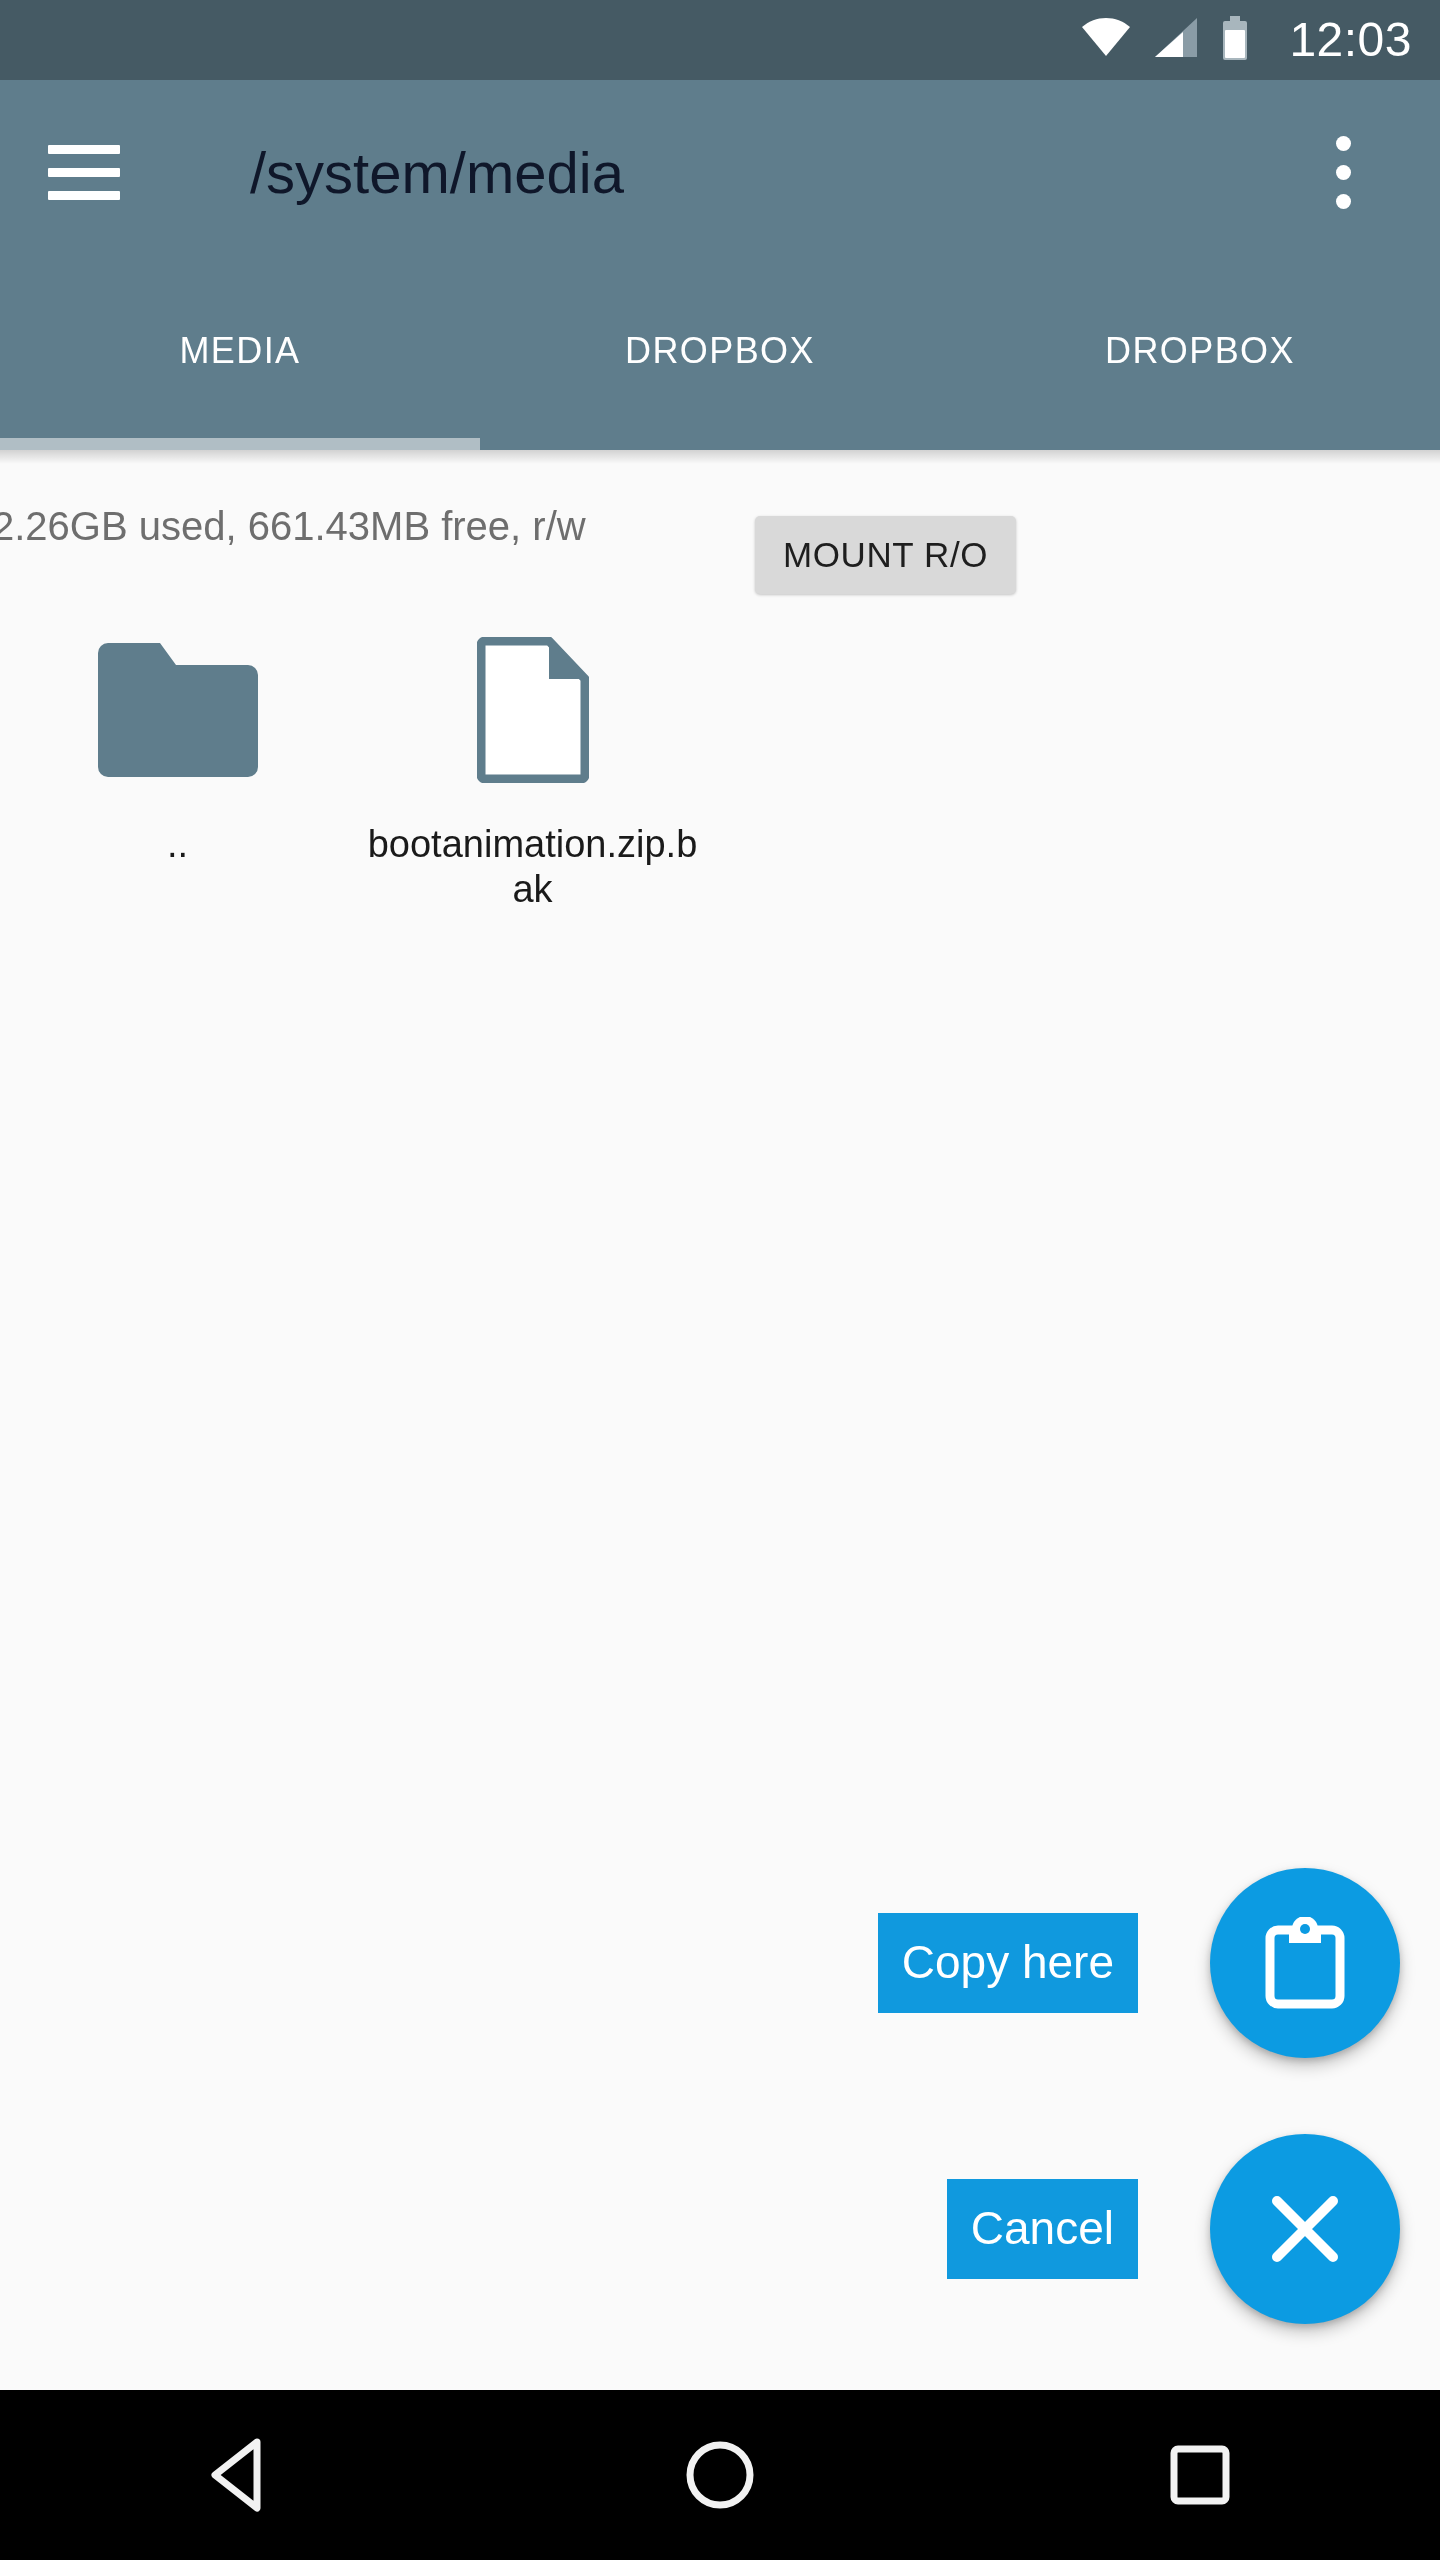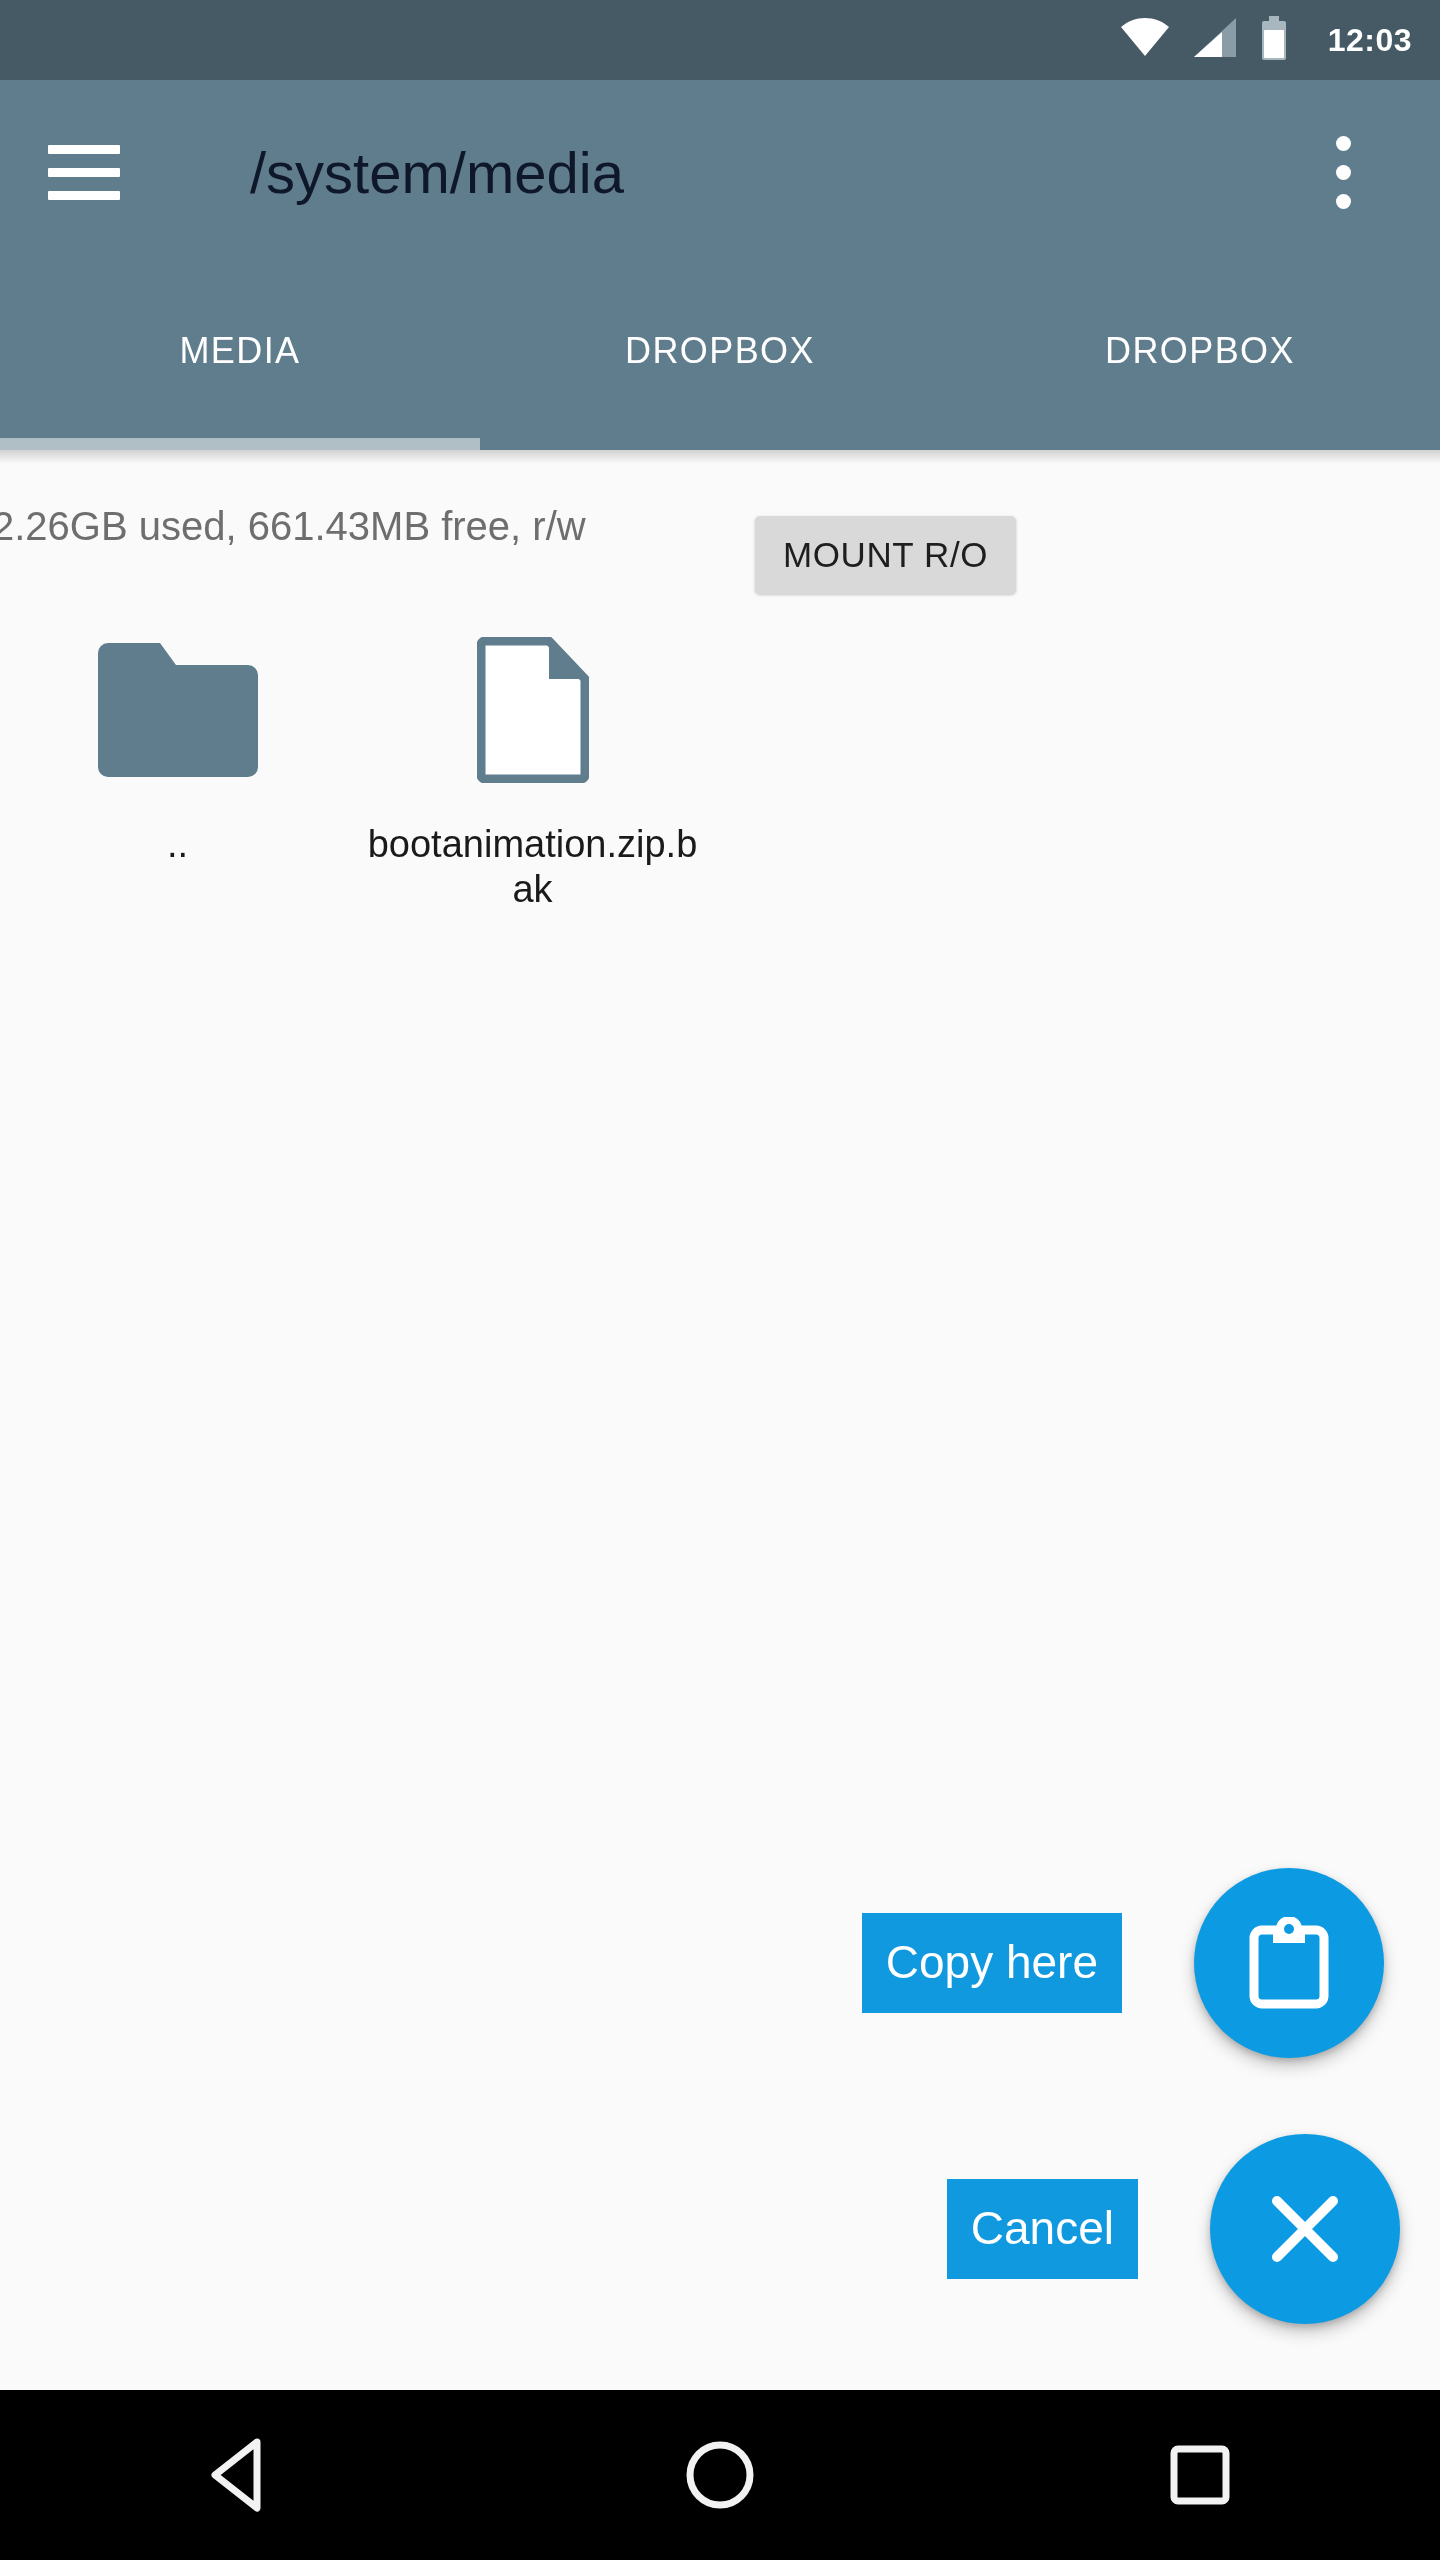--- a/index.html
+++ b/index.html
@@ -33,22 +33,22 @@
     padding-right: 28px;
     box-sizing: border-box;
   }
   .status-icons {
     display: flex;
     align-items: center;
     gap: 22px;
   }
   .status-clock {
     color: #FFFFFF;
-    font-size: 32px;
-    font-weight: bold;
+    font-size: 48px;
+    font-weight: normal;
     letter-spacing: 0.5px;
     margin-left: 18px;
     line-height: 1;
   }
 
   
   .toolbar {
     position: absolute;
     left: 0; top: 80px;
     width: 1440px;
@@ -234,21 +234,21 @@
     word-break: break-all;
   }
 
   
   .action-row {
     position: absolute;
     display: flex;
     align-items: center;
     gap: 0;
   }
-  .action-row.copy { right: 56px; top: 1418px; }
+  .action-row.copy { right: 40px; top: 1418px; }
   .action-row.cancel { right: 40px; top: 1684px; }
 
   .action-label {
     background: #1099DE;
     color: #FFFFFF;
     font-size: 46px;
     line-height: 1;
     padding: 26px 24px 28px 24px;
     white-space: nowrap;
     cursor: pointer;

